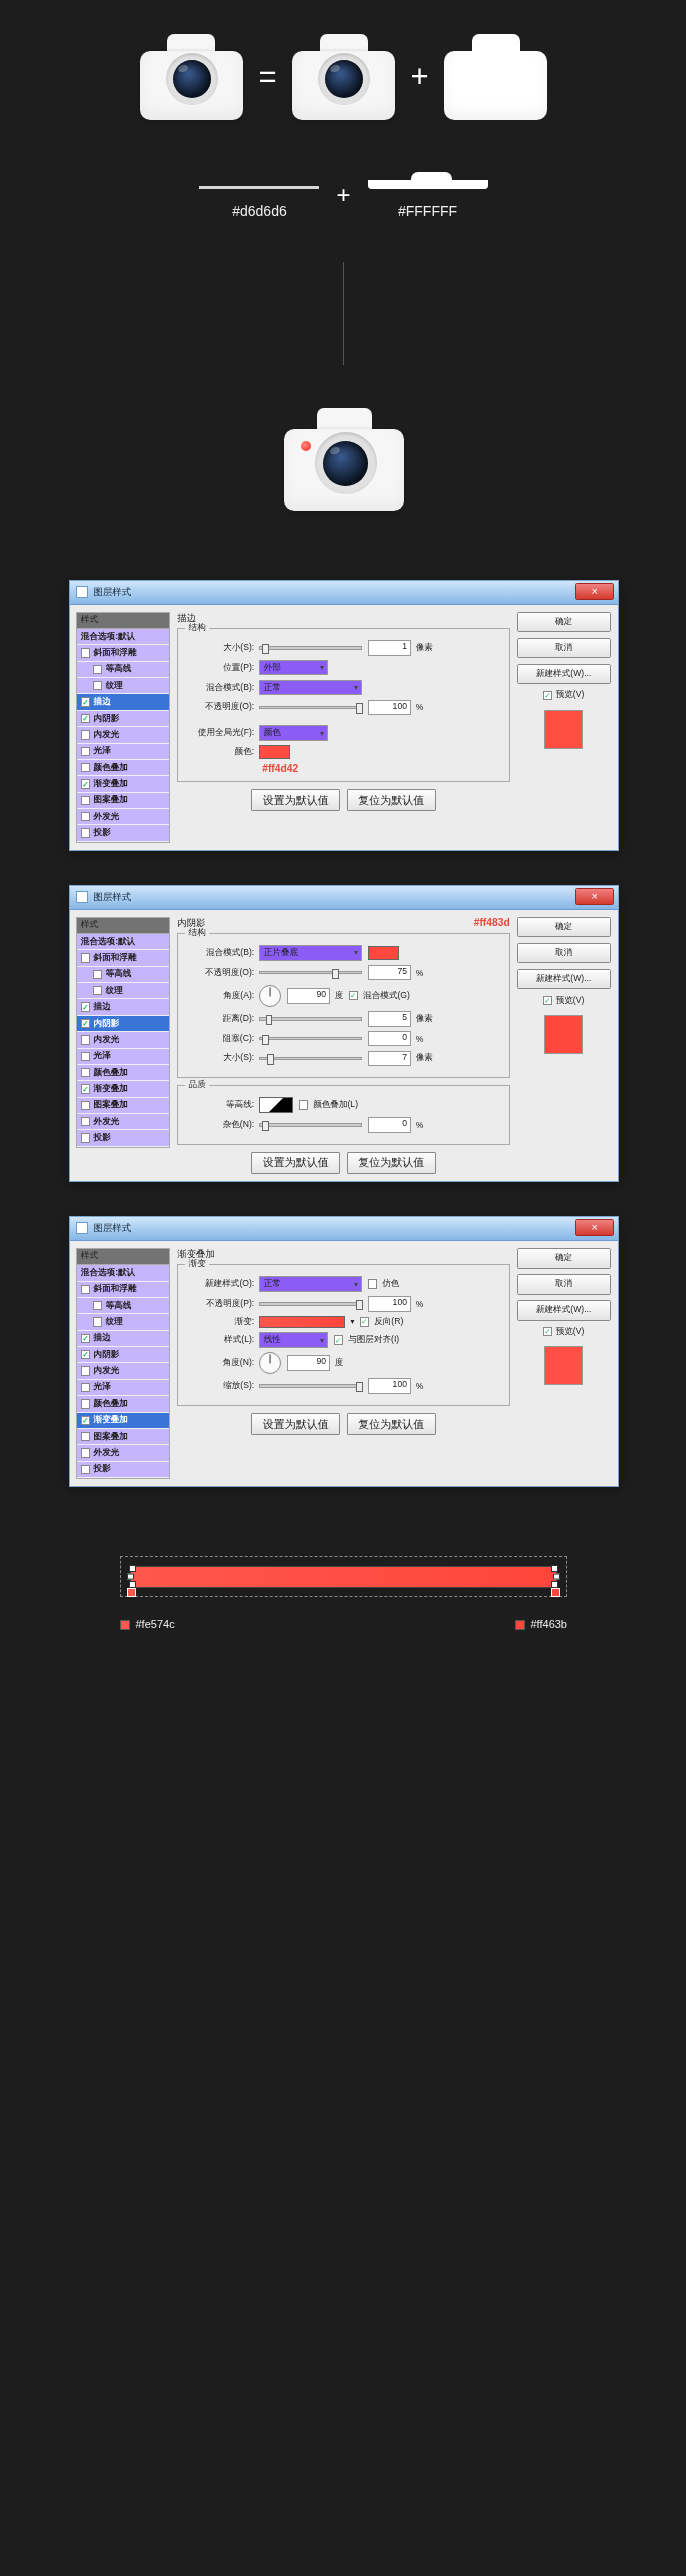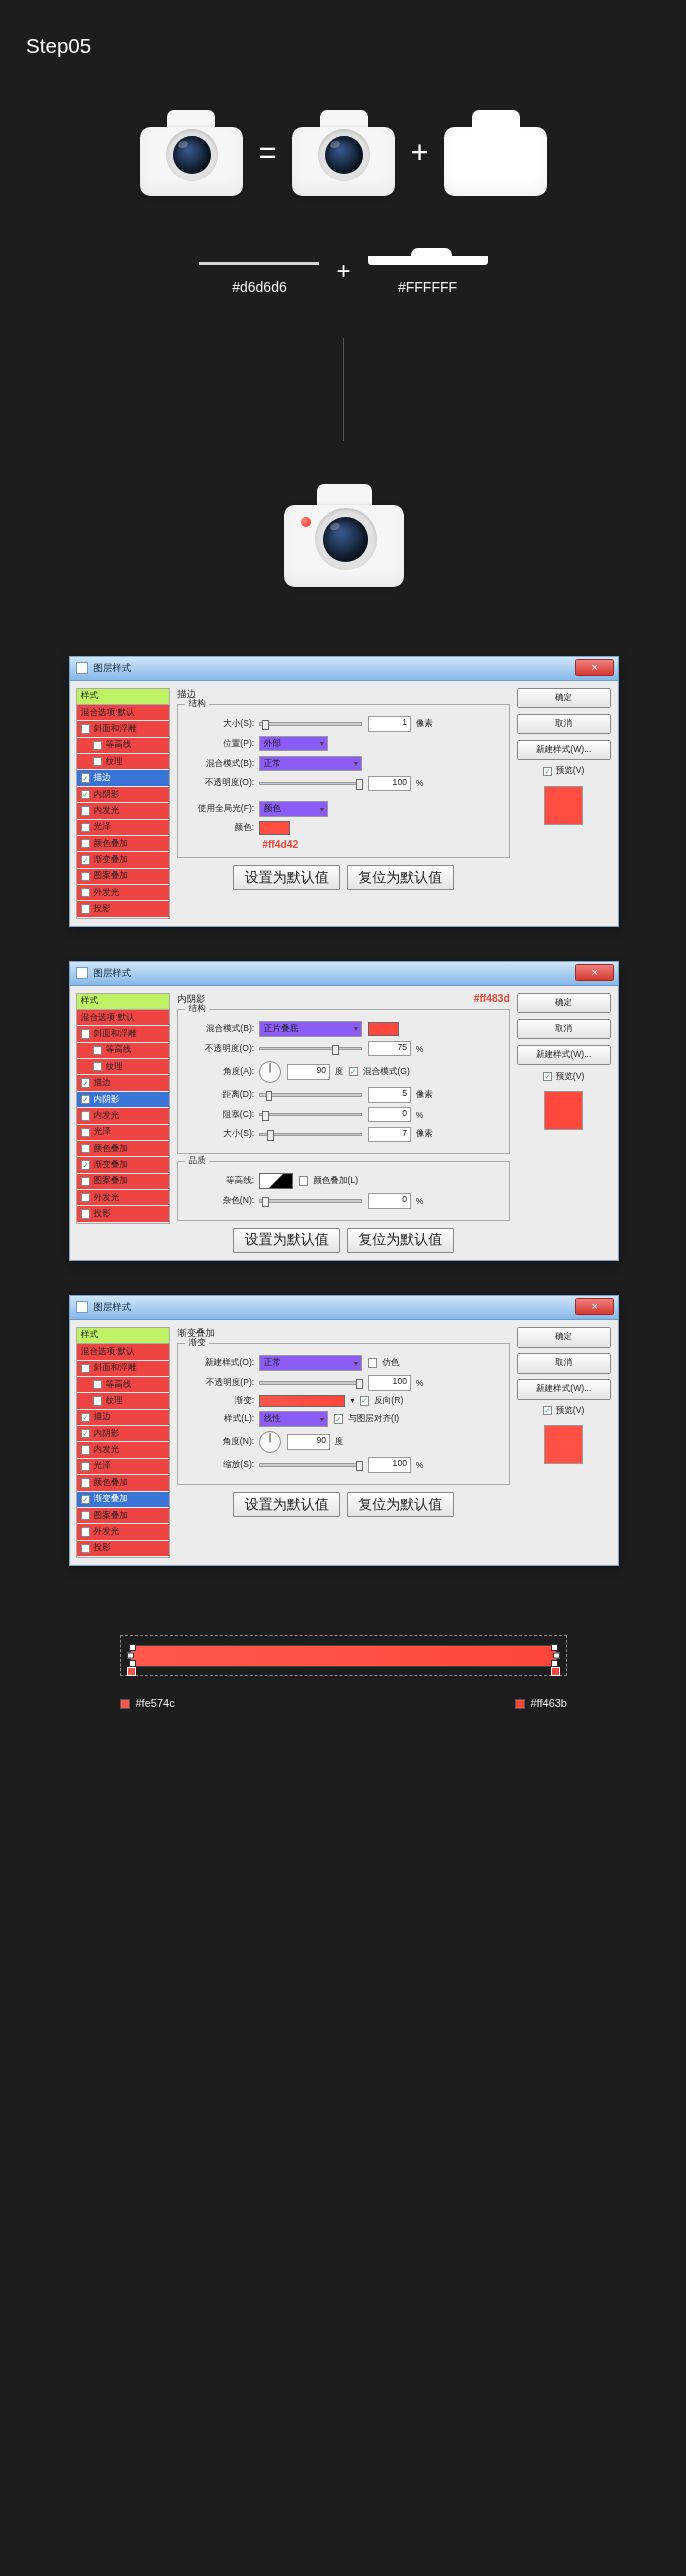--- a/index.html
+++ b/index.html
@@ -80,41 +80,41 @@
     display:flex; align-items:center; padding: 0 6.9px; gap:5.2px; position:relative;
   }
   .ps-title-icon { width:12px; height:12px; background:#fff; border:0.9px solid #6a9bd1; }
   .ps-title-text { color:#123; font-size:9.4px; }
   .ps-close { position:absolute; right:3.4px; top:2.6px; width:39px; height:17px;
     background: linear-gradient(#f08080,#d43a2f); border:0.9px solid #a02820; border-radius:1.7px;
     color:#fff; text-align:center; line-height:15.5px; font-size:11px; }
 
   .ps-body { display:flex; padding:6.9px; gap:6.9px; }
   .ps-left { width:94px; }
-  .ps-left-head { background:#bef264; border:0.9px solid #aaa; padding:1.7px 3.4px; font-size:8.6px; }
-  .ps-left-list { border:0.9px solid #aaa; border-top:none; background:#ef4444; }
+  .ps-left-head { background:#737373; border:0.9px solid #aaa; padding:1.7px 3.4px; font-size:8.6px; }
+  .ps-left-list { border:0.9px solid #aaa; border-top:none; background:#c4b5fd;font-weight:bold; }
   .ps-left-item { display:flex; align-items:center; gap:3.4px; padding:1.7px 3.4px; font-size:8.6px; border-bottom:0.9px solid #eee; }
   .ps-left-item.sel { background:#3875d7; color:#fff; }
   .ps-chk { width:9.4px; height:9.4px; border:0.9px solid #888; background:#fff; display:inline-flex; align-items:center; justify-content:center; font-size:7.7px; color:#2b6; }
   .ps-chk.on::after { content:"✓"; }
 
   .ps-mid { flex:1; }
   .ps-group { border:0.9px solid #aaa; padding:6.9px; margin-bottom:6.9px; background:#ececec; position:relative; }
   .ps-group-title { position:absolute; top:-6.9px; left:6.9px; background:#ececec; padding:0 3.4px; font-size:8.6px; }
   .ps-row { display:flex; align-items:center; gap:5.2px; margin:4.3px 0; font-size:8.6px; }
   .ps-row label { width:69px; text-align:right; }
   .ps-slider { flex:0 0 103px; height:3.4px; background:#ccc; position:relative; border:0.9px solid #999; }
   .ps-slider .thumb { position:absolute; top:-3.4px; left:1.7px; width:6.9px; height:10.3px; background:#eee; border:0.9px solid #666; }
   .ps-input { width:43px; height:15.5px; border:0.9px solid #999; background:#fff; padding:0 2.6px; text-align:right; }
   .ps-select { height:15.5px; border:0.9px solid #999; background:#8b5cf6; padding:0 15.5px 0 3.4px; position:relative; min-width:69px; display:inline-flex; align-items:center; }
   .ps-select::after { content:"▾"; position:absolute; right:3.4px; font-size:7.7px; color:#444; }
   .ps-swatch { width:31px; height:13.7px; border:0.9px solid #666; display:inline-block; }
   .ps-unit { font-size:8.6px; }
   .ps-btn-row { display:flex; gap:6.9px; justify-content:center; margin-top:6.9px; }
-  .ps-smallbtn { padding:2.6px 10.3px; border:0.9px solid #888; background:linear-gradient(#fdfdfd,#e4e4e4); font-size:14px; border-radius:1px; }
+  .ps-smallbtn { padding:2.6px 10.3px; border:0.9px solid #888; background:linear-gradient(#fdfdfd,#e4e4e4); font-size:11px; border-radius:1px; }
 
   .ps-right { width:94px; display:flex; flex-direction:column; gap:5.2px; align-items:stretch; }
   .ps-rbtn { padding:3.4px 5.2px; border:0.9px solid #888; background:linear-gradient(#fdfdfd,#e4e4e4); font-size:8.6px; text-align:center; border-radius:1.7px; }
   .ps-preview-chk { display:flex; align-items:center; gap:3.4px; font-size:8.6px; justify-content:center; }
   .ps-preview-sw { width:39px; height:39px; margin:3.4px auto; border:0.9px solid #999; }
 
   .annot { color:#e74c3c; font-size:10.3px; margin-left:12px; font-weight:bold; }
 
   .angle-dial { width:22px; height:22px; border:0.9px solid #888; border-radius:50%; background:#fafafa; position:relative; display:inline-block; }
   .angle-dial::after { content:""; position:absolute; left:50%; top:50%; width:8.6px; height:0.9px; background:#333; transform-origin:left center; transform: rotate(-90deg); }
@@ -141,21 +141,20 @@
   .gh-ml { top:50%; left:-3.4px; transform:translateY(-50%);} .gh-mr { top:50%; right:-3.4px; transform:translateY(-50%);}
   .stop { position:absolute; bottom:-10.3px; width:8.6px; height:8.6px; background:#fe574c; border:0.9px solid #fff; }
   .stop.left { left:-3.4px; } .stop.right { right:-3.4px; background:#ff463b; }
   .bottom-labels { display:flex; justify-content:space-between; margin-top:20.6px; font-size:11px; }
   .lbl-sw { display:inline-block; width:10.3px; height:10.3px; vertical-align:middle; margin-right:5.2px; border:0.9px solid #555; }
 </style>
 </head>
 <body>
 
 <div class="page">
-  <div class="step-title">Step05</div>
 
   <div class="equation">
     <div class="camera">
       <div class="cam-hump"></div>
         <div class="cam-body"></div>
       <div class="cam-lens-outer"></div>
         <div class="cam-lens-inner"></div>
         <div class="cam-hl"></div>
     </div>
     <div class="eq-sym">=</div>

